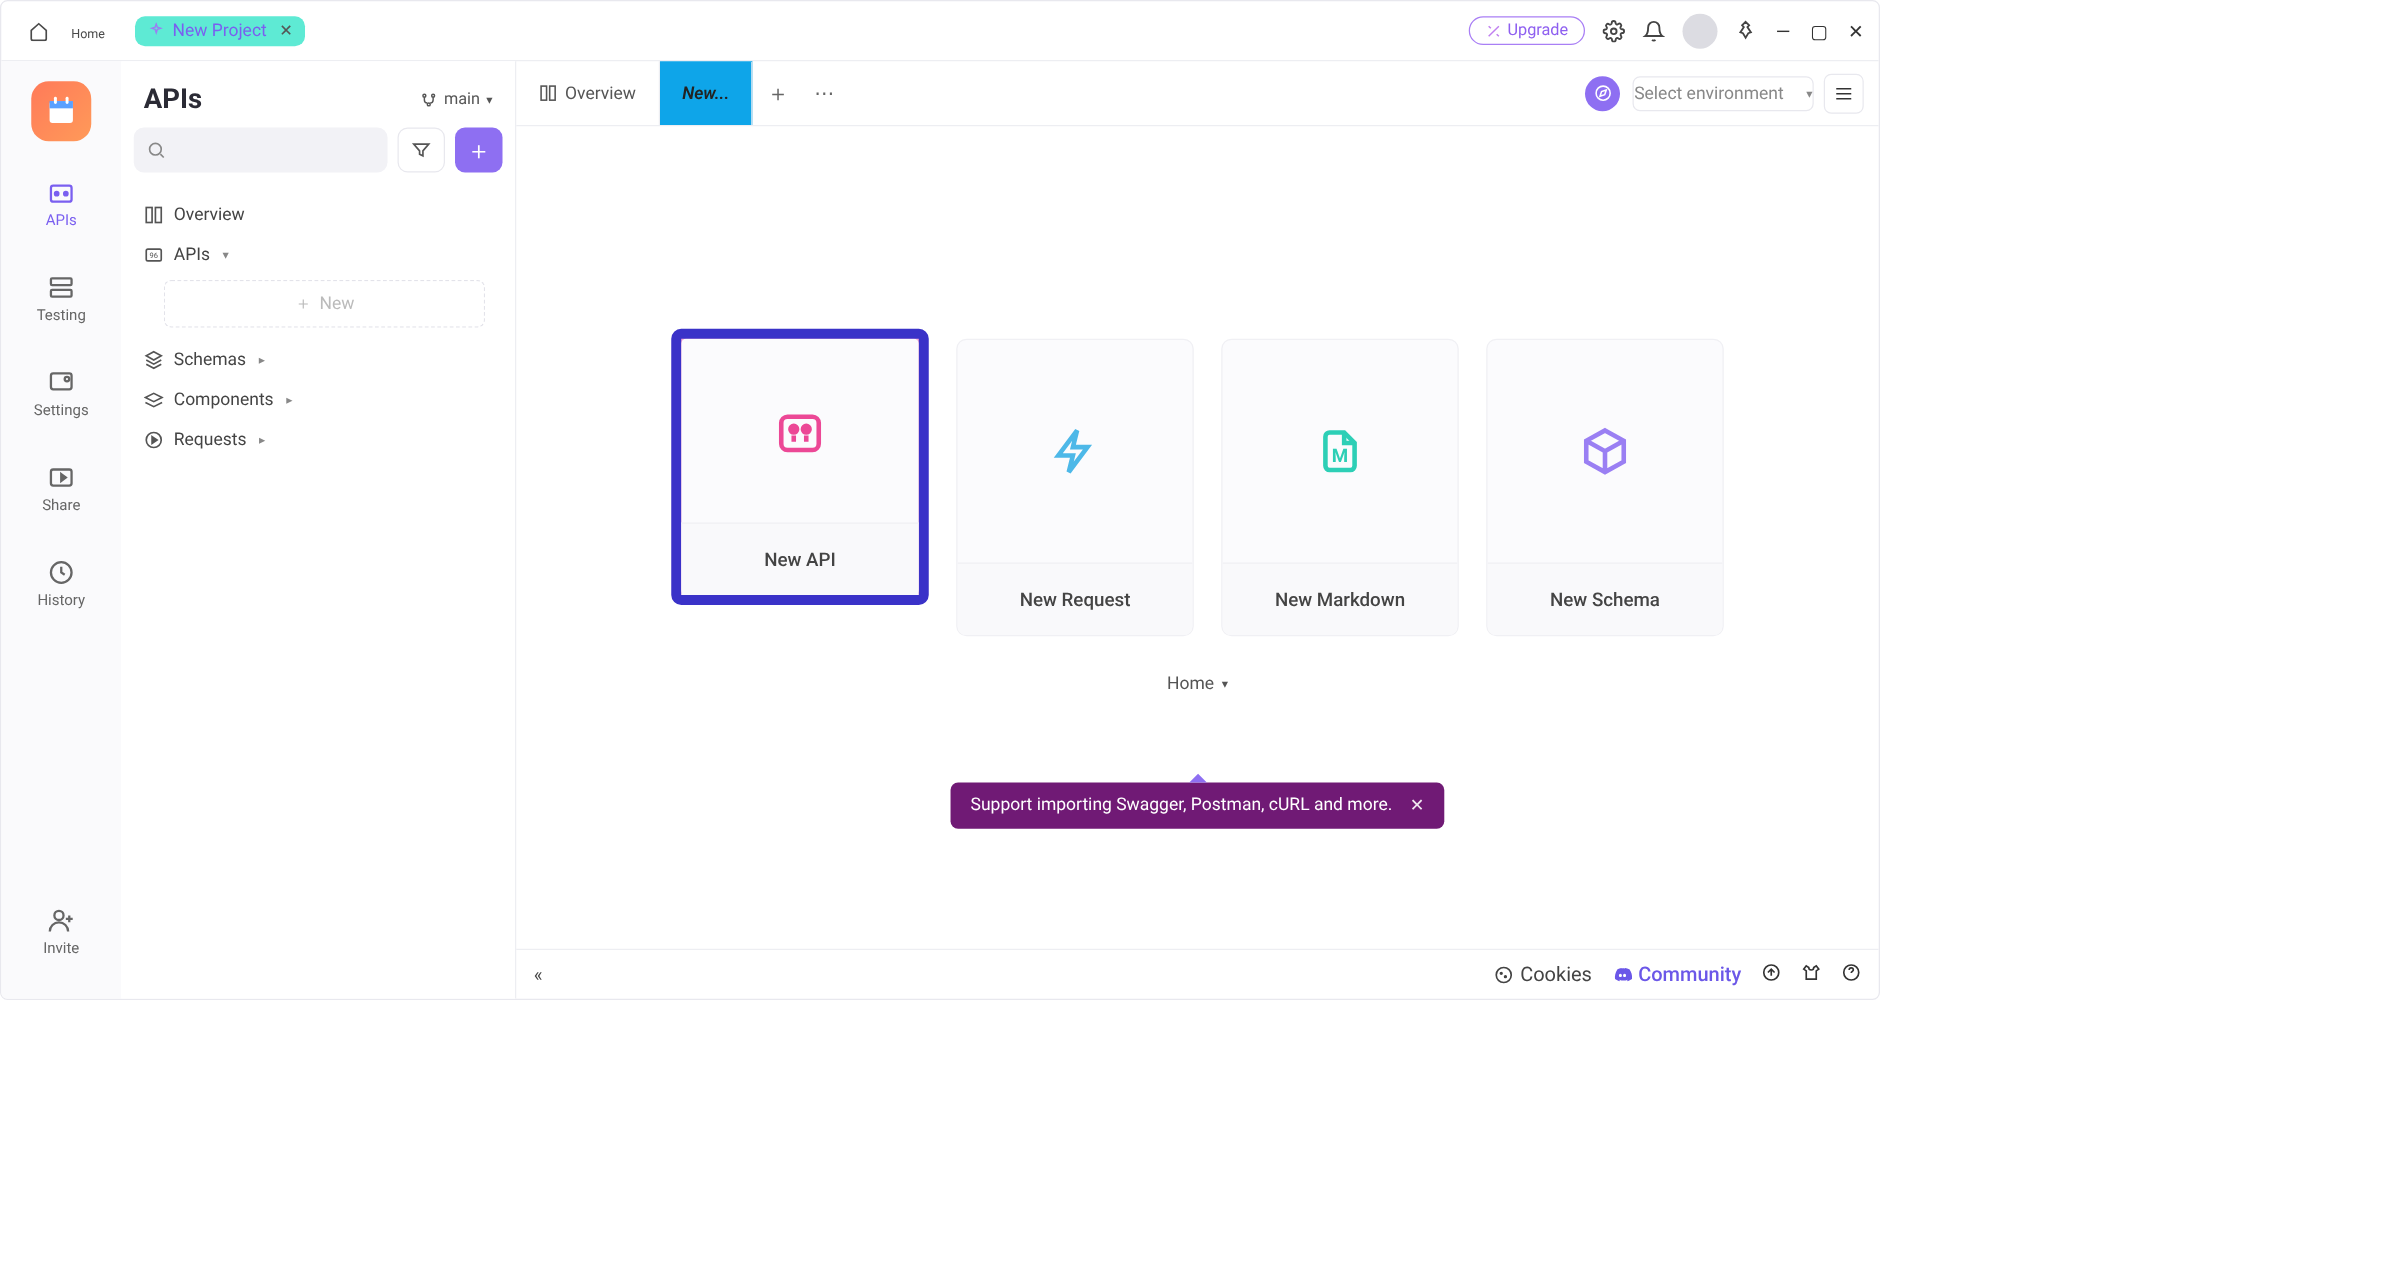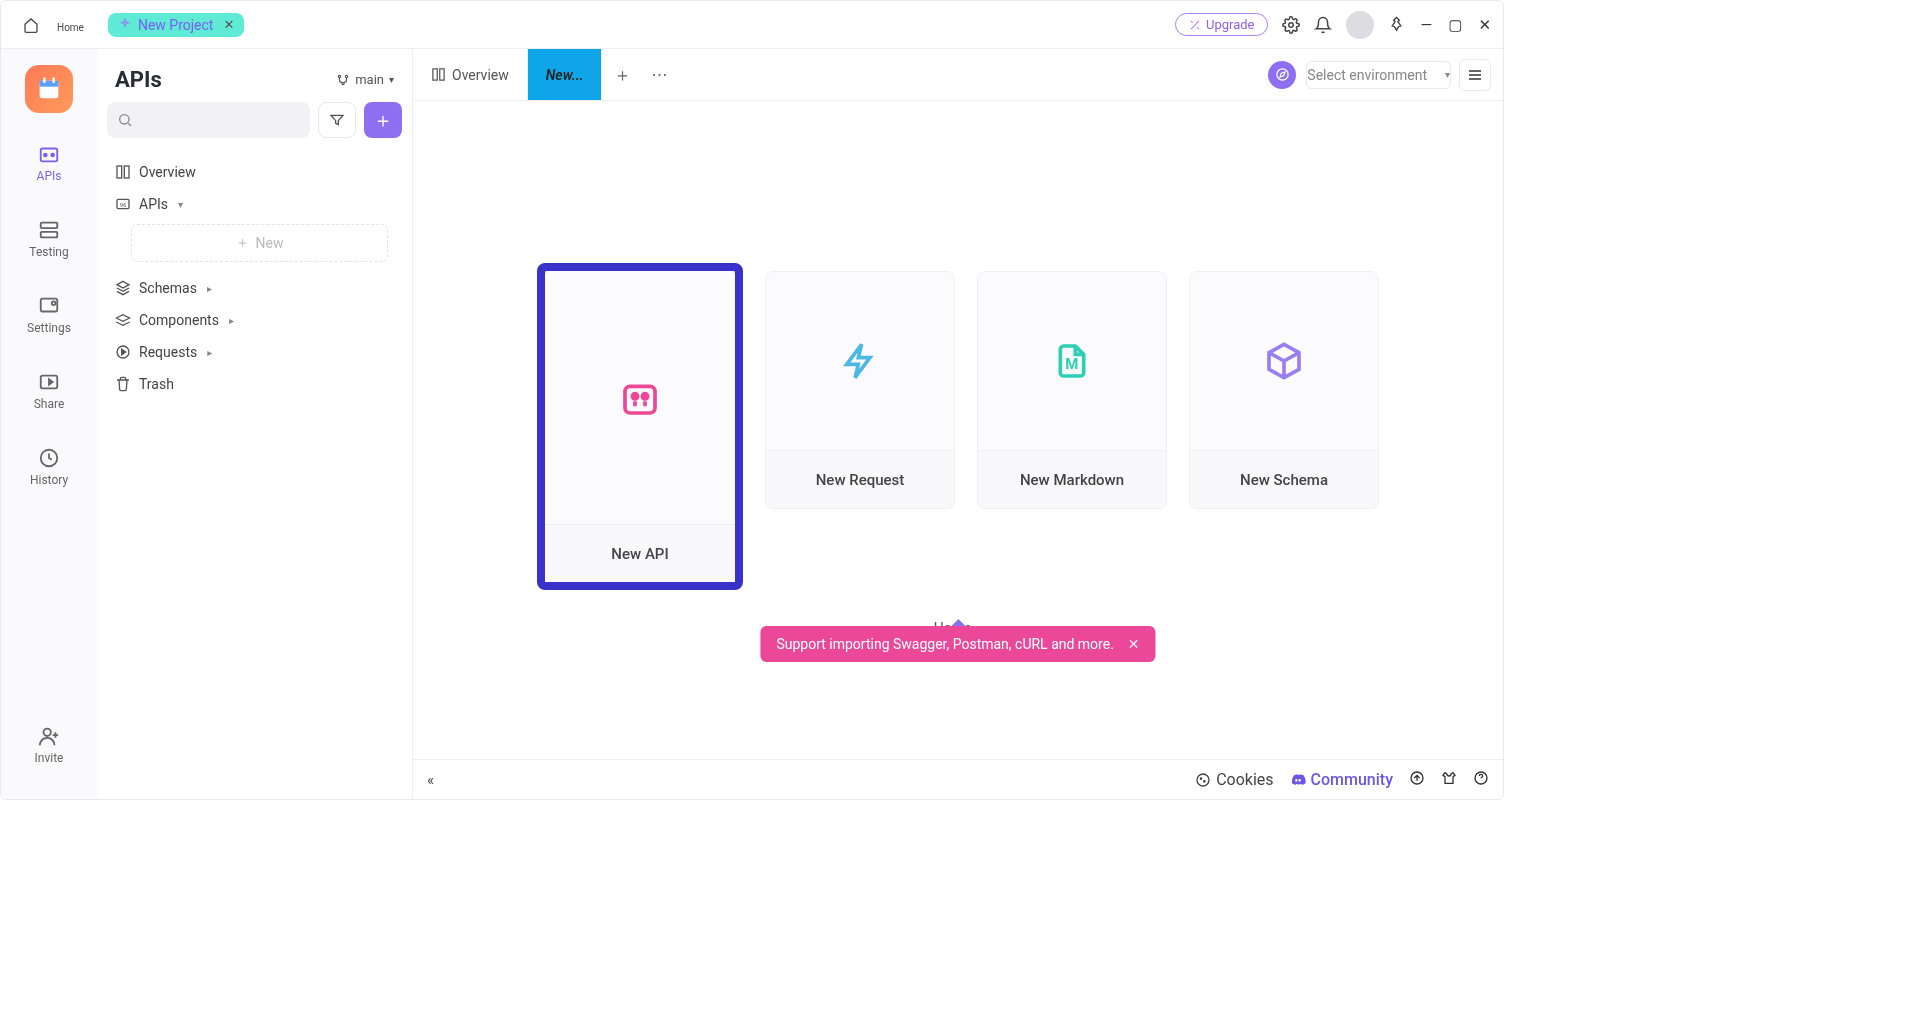--- a/index.html
+++ b/index.html
@@ -56,27 +56,27 @@
   .tab-add { width: 40px; display:flex; align-items:center; justify-content:center; color:#666; cursor:pointer; font-size:18px;}
   .tab-more { width: 36px; display:flex; align-items:center; justify-content:center; color:#666; cursor:pointer; letter-spacing:2px;}
   .tabs-spacer { flex:1; }
   .env-select { display:flex; align-items:center; gap:18px; border:1px solid #e8e8ee; border-radius:6px; padding:5px 0; font-size:14px; color:#888; cursor:pointer;}
   .run-badge { width:28px; height:28px; border-radius:50%; background:#8e6ff2; display:flex; align-items:center; justify-content:center; margin-right:10px; color:#fff; cursor:pointer;}
   .menu-btn { width:32px; height:32px; border:1px solid #e8e8ee; border-radius:6px; margin-left:8px; display:flex; align-items:center; justify-content:center; cursor:pointer;}
 
   .canvas { flex:1; position:relative; overflow:auto; }
   .card-grid { display:flex; gap:22px; justify-content:center; margin-top: 170px; }
   .card { width: 190px; height: 238px; background:#fbfbfd; border:1px solid #f0f0f4; border-radius:8px; display:flex; flex-direction:column; cursor:pointer; overflow:hidden;}
-  .card.highlight-wrap { border:8px solid #3a32c8; background:#f9a8d4; width:206px; height:327px; margin-top:-8px; }
+  .card.highlight-wrap { border:8px solid #3a32c8; background:#f9a8d4; width:206px; height:221px; margin-top:-8px; }
   .card.highlight-wrap .card-inner { width:100%; height:100%; background:#fbfbfd; border-radius:4px; display:flex; flex-direction:column;}
   .card-icon { flex:1; display:flex; align-items:center; justify-content:center; }
   .card-icon svg { width:40px; height:40px; }
   .card-label { height:58px; display:flex; align-items:center; justify-content:center; font-size:15px; color:#444; background:#f9f9fb; border-top:1px solid #f0f0f4; font-weight:500;}
   .more-row { display:flex; justify-content:center; align-items:center; gap:6px; margin-top:30px; color:#555; font-size:14px; cursor:pointer; }
-  .tooltip { position:absolute; left:50%; transform:translateX(-50%); top:525px; background:#ec4899; color:#fff; padding:10px 16px; border-radius:6px; font-size:14px; display:flex; align-items:flex-start; gap:14px;}
+  .tooltip { position:absolute; left:50%; transform:translateX(-50%); top:525px; background:#701a75; color:#fff; padding:10px 16px; border-radius:6px; font-size:14px; display:flex; align-items:flex-start; gap:14px;}
   .tooltip::before { content:""; position:absolute; top:-7px; left:50%; transform:translateX(-50%); border:7px solid transparent; border-bottom-color:#8e6ff2; border-top:none;}
   .tooltip .tclose { cursor:pointer; opacity:.9;}
 
   
   .footer { height:40px; border-top:1px solid #edeef2; display:flex; align-items:center; padding:0 14px; gap:16px; }
   .footer .collapse { font-size:15px; color:#444; cursor:pointer; }
   .footer-spacer { flex:1; }
   .footer-link { display:flex; align-items:center; gap:5px; font-size:16px; color:#444; cursor:pointer; }
   .footer-link.community { color:#6b57e8; font-weight:500;}
   .footer svg { width:16px; height:16px; }
@@ -250,26 +250,20 @@
         <span>Components</span>
         <span class="chev">▸</span>
       </div>
       <div class="tree-item">
         <svg viewBox="0 0 24 24" fill="none" stroke="currentColor" stroke-width="2">
             <circle cx="12" cy="12" r="9"></circle>
             <path d="M10 8l6 4-6 4V8z" fill="currentColor"></path>
           </svg>
         <span>Requests</span>
         <span class="chev">▸</span>
-      </div>
-      <div class="tree-item">
-        <svg viewBox="0 0 24 24" fill="none" stroke="currentColor" stroke-width="2">
-            <path d="M3 6h18M8 6V4a2 2 0 012-2h4a2 2 0 012 2v2M6 6l1 14a2 2 0 002 2h6a2 2 0 002-2l1-14"></path>
-          </svg>
-        <span>Trash</span>
       </div>
     </div>
   </div>
 
   <div class="content">
     <div class="tabs-bar">
       <div class="workspace-tab">
         <svg viewBox="0 0 24 24" fill="none" stroke="currentColor" stroke-width="2">
             <rect x="3" y="3" width="7" height="18"></rect>
             <rect x="14" y="3" width="7" height="18"></rect>

